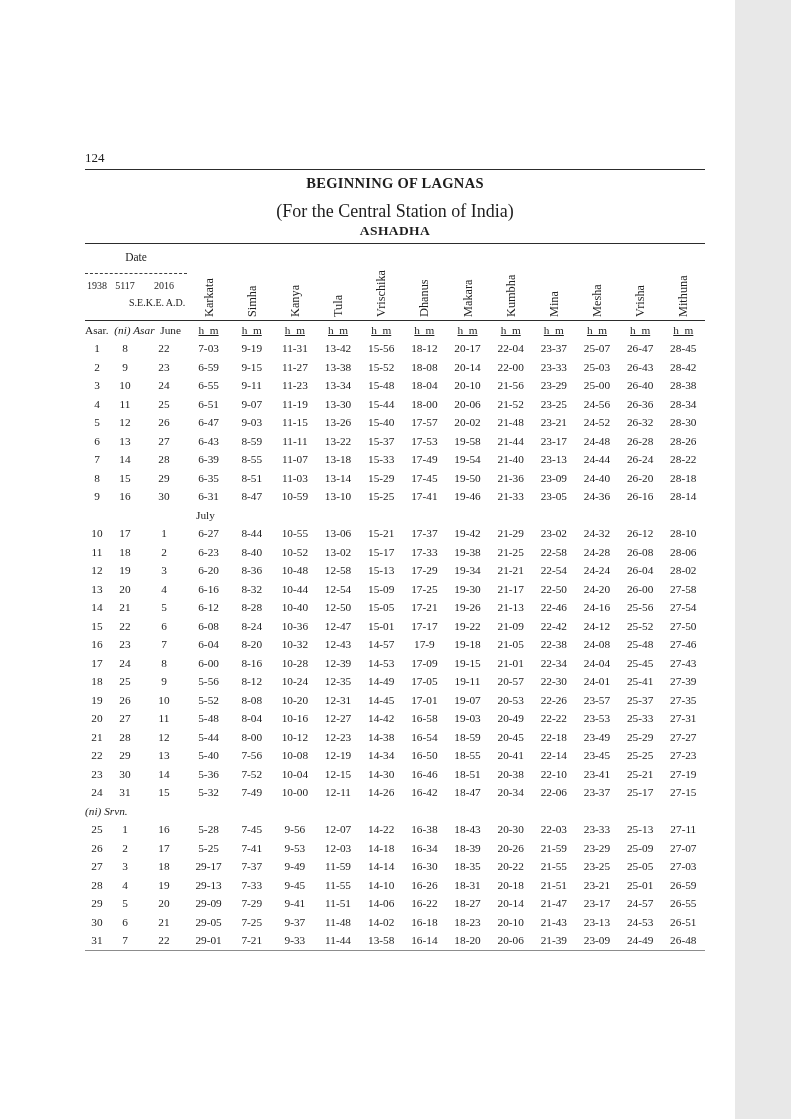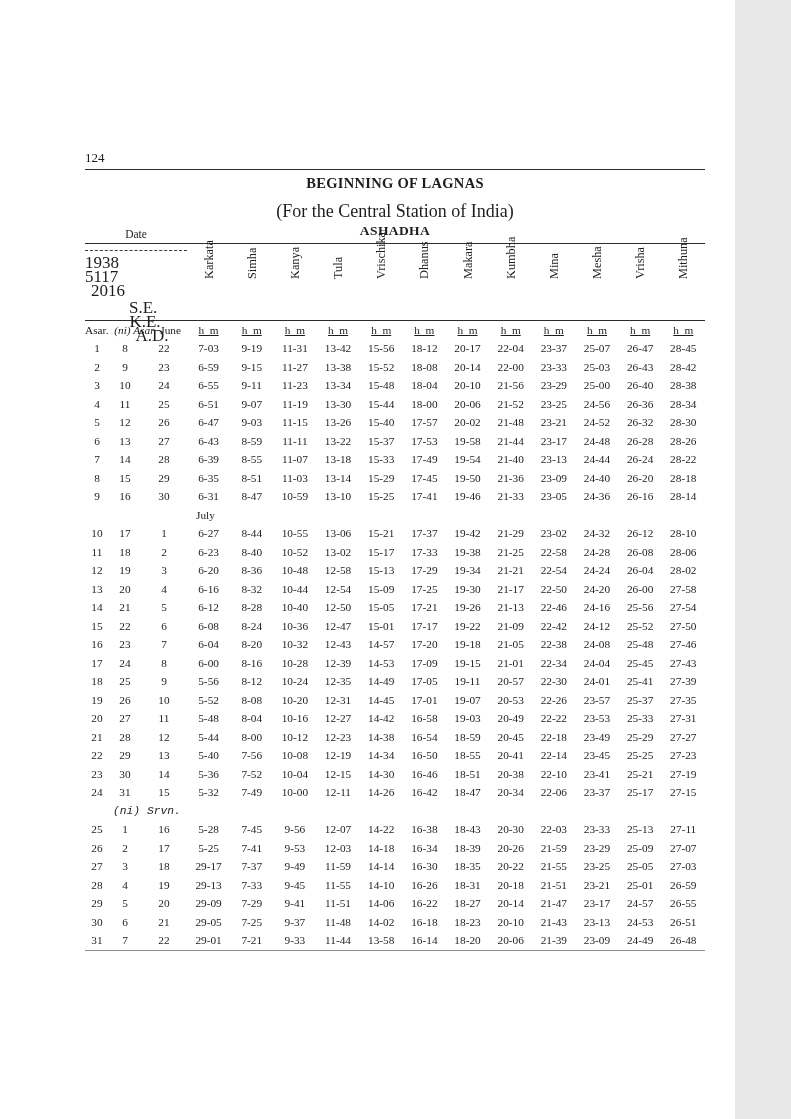--- a/index.html
+++ b/index.html
@@ -19,25 +19,25 @@
   .running-head{text-align:center;font-style:italic;font-size:13px;padding-top:3px;}
 
   
   .title{margin-top:5px;text-align:center;font-weight:bold;font-size:14.5px;letter-spacing:.3px;line-height:17px;}
   .subtitle{margin-top:12px;text-align:center;font-size:18px;line-height:15px;}
   .month-title{margin-top:4px;text-align:center;font-weight:bold;font-size:13.5px;letter-spacing:.4px;line-height:16px;}
 
   
   .lagna-table{margin-top:4px;border-top:1.7px solid #2c2c2c;}
 
-  .sign-header{display:flex;height:76px;border-bottom:1.7px solid #2c2c2c;align-items:center;}
+  .sign-header{display:flex;height:76px;border-bottom:1.7px solid #2c2c2c;}
   .date-block{width:102px;flex:0 0 auto;}
   .date-label{text-align:center;font-size:11.5px;margin-top:6px;line-height:14px;}
   .dash-rule{margin-top:9px;border-top:1.5px dashed #3c3c3c;height:0;width:102px;}
-  .years,.eras{display:flex;font-size:17px;line-height:14px;flex-direction:column;}
+  .years,.eras{display:flex;font-size:10px;line-height:14px;}
   .years{margin-top:5px;}
   .eras{margin-top:3px;margin-left:44px;}
   .dc1{width:24px;text-align:center;white-space:nowrap;}
   .dc2{width:32px;text-align:center;white-space:nowrap;}
   .dc3{width:46px;text-align:center;white-space:nowrap;}
 
   .sign-col{position:relative;width:43.17px;flex:0 0 auto;}
   .sign-col span{
     position:absolute;left:50%;bottom:3px;margin-left:7px;
     transform-origin:0 100%;transform:rotate(-90deg);
@@ -51,21 +51,21 @@
   .unit{width:43.17px;flex:0 0 auto;text-align:center;white-space:pre;text-decoration:underline;}
 
   .tbody{border-bottom:1.5px solid #8c8c8c;}
   .r{display:flex;height:18.5px;align-items:center;font-size:11.3px;}
   .c-se{width:24px;flex:0 0 auto;text-align:center;}
   .c-ke{width:32px;flex:0 0 auto;text-align:center;}
   .c-ad{width:46px;flex:0 0 auto;text-align:center;}
   .c-t{width:43.17px;flex:0 0 auto;text-align:center;white-space:nowrap;}
 
   .note-ad{margin-left:111px;}
-  .note-ke{margin-left:28px;font-style:italic;font-family:Liberation Mono, monospace;}
+  .note-ke{font-style:italic;}
   .note-karkata{margin-left:102px;width:43.17px;text-align:center;}
 </style>
 </head>
 <body>
 
 <div class="page">
   <div class="content">
 
     <div class="head">
       <span class="page-num">124</span>
@@ -414,21 +414,21 @@
           </div>
           <div class="r">
             <div class="c-se">16</div>
             <div class="c-ke">23</div>
             <div class="c-ad">7</div>
             <div class="c-t">6-04</div>
             <div class="c-t">8-20</div>
             <div class="c-t">10-32</div>
             <div class="c-t">12-43</div>
             <div class="c-t">14-57</div>
-            <div class="c-t">17-20</div>
+            <div class="c-t">17-9</div>
             <div class="c-t">19-18</div>
             <div class="c-t">21-05</div>
             <div class="c-t">22-38</div>
             <div class="c-t">24-08</div>
             <div class="c-t">25-48</div>
             <div class="c-t">27-46</div>
           </div>
           <div class="r">
             <div class="c-se">17</div>
             <div class="c-ke">24</div>

